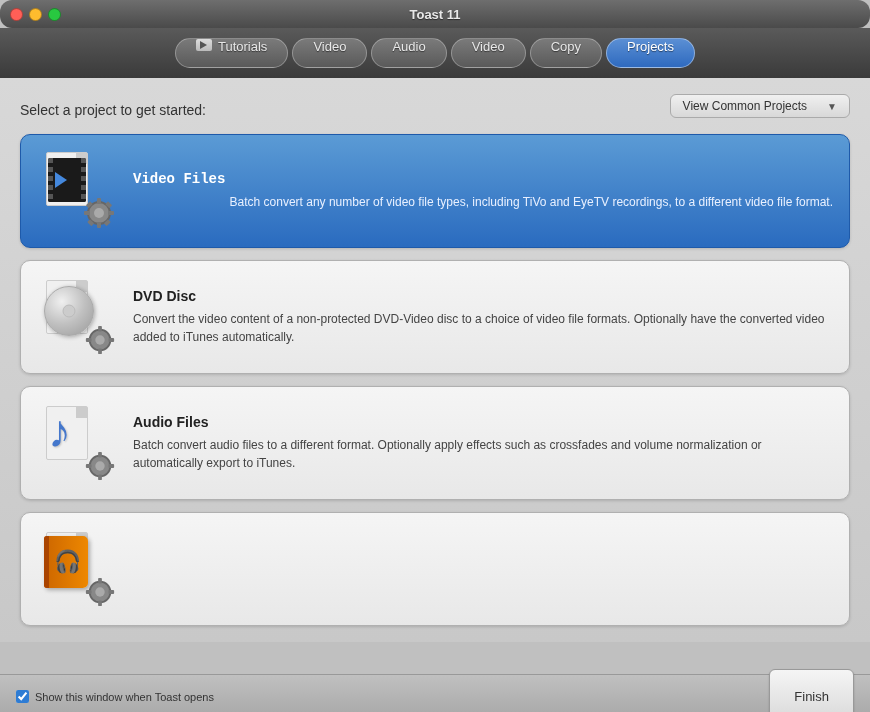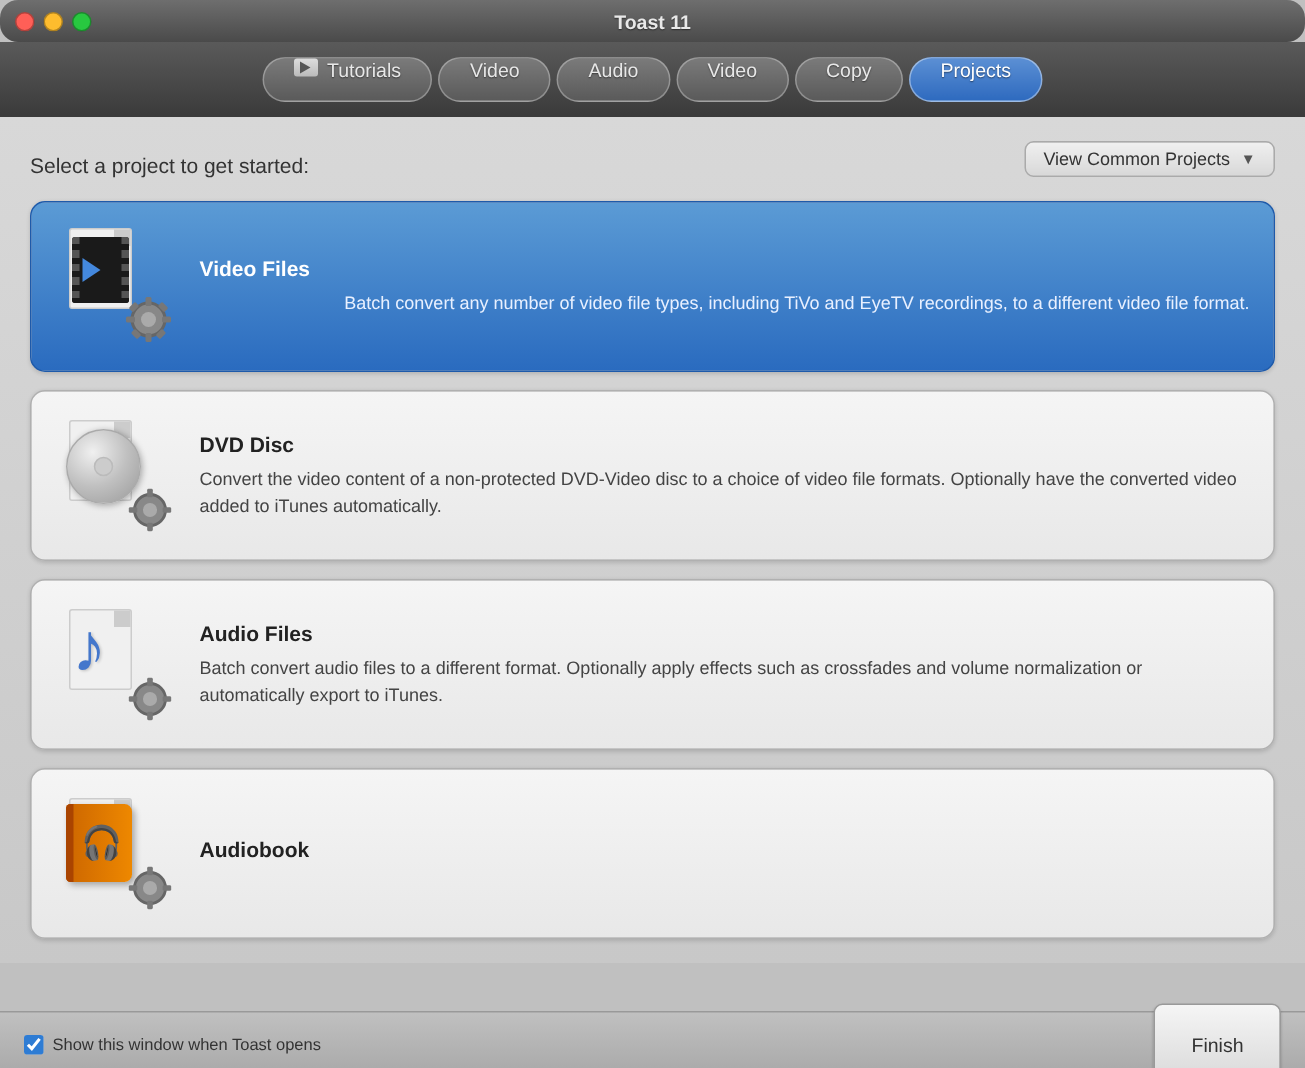--- a/index.html
+++ b/index.html
@@ -111,21 +111,21 @@
     .dropdown-btn {
       background: linear-gradient(to bottom, #f0f0f0, #d8d8d8);
       border: 1px solid #aaa;
       border-radius: 6px;
       padding: 4px 12px;
       font-size: 12px;
       color: #333;
       cursor: pointer;
       display: flex;
       align-items: center;
-      gap: 7px;
+      gap: 20px;
     }
 
     .dropdown-arrow {
       font-size: 10px;
       color: #555;
     }
 
     
     .project-card {
       background: linear-gradient(to bottom, #f5f5f5, #e8e8e8);
@@ -159,20 +159,21 @@
     }
 
     .card-title {
       font-size: 14px;
       font-weight: bold;
       margin-bottom: 6px;
     }
 
     .project-card.active .card-title {
       color: #fff;
+      font-family: Liberation Mono, monospace;
     }
 
     .project-card:not(.active) .card-title {
       color: #222;
     }
 
     .card-desc {
       font-size: 12px;
       line-height: 1.5;
     }
@@ -387,21 +388,20 @@
           <circle cx="17" cy="17" r="11" fill="#888" stroke="#666" stroke-width="2"></circle>
           <circle cx="17" cy="17" r="5" fill="#aaa"></circle>
           <rect x="15" y="2" width="4" height="6" rx="1" fill="#777"></rect>
           <rect x="15" y="26" width="4" height="6" rx="1" fill="#777"></rect>
           <rect x="2" y="15" width="6" height="4" rx="1" fill="#777"></rect>
           <rect x="26" y="15" width="6" height="4" rx="1" fill="#777"></rect>
         </svg>
       </div>
     </div>
     <div class="card-text">
-      <div class="card-title">Audiobook</div>
     </div>
   </div>
 
 </div>
 
 <div class="bottom-bar">
   <label class="checkbox-label">
     <input type="checkbox" class="checkbox-input" checked="" style="">
     <span>Show this window when Toast opens</span>
   </label>

